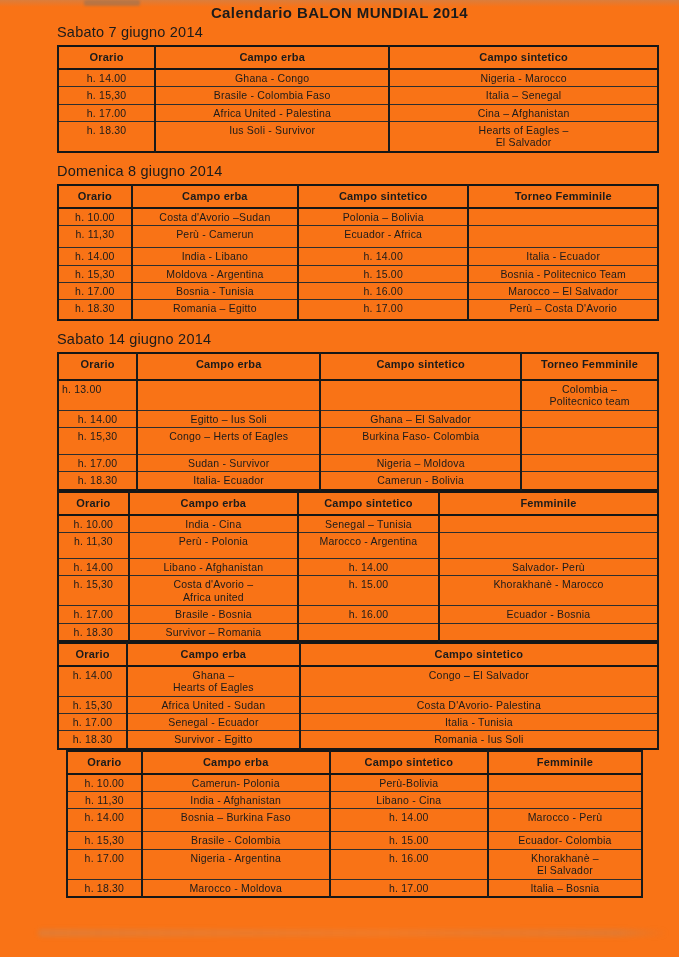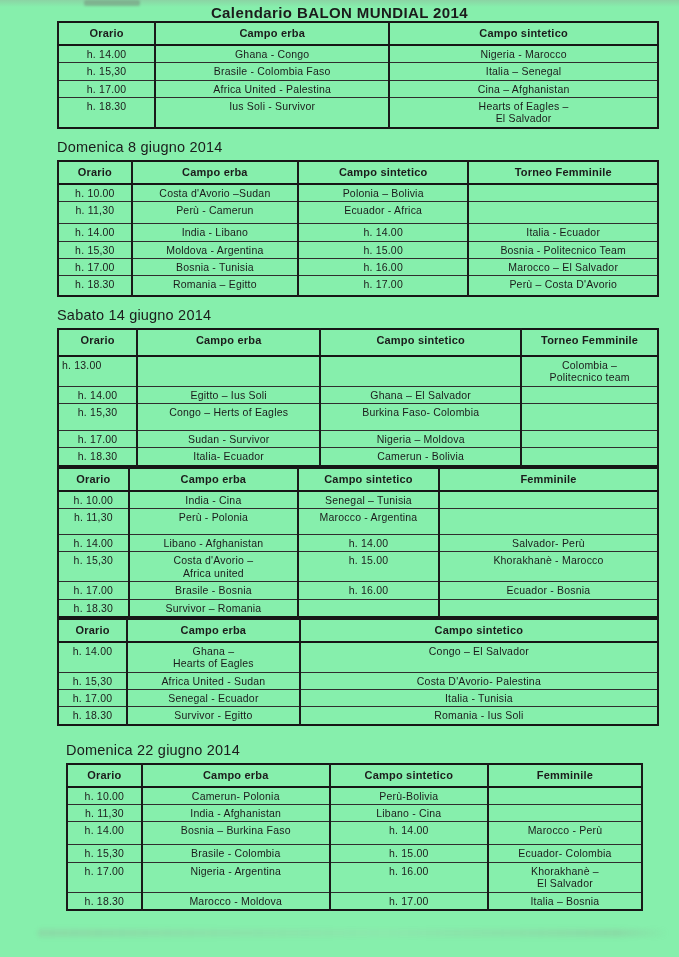--- a/index.html
+++ b/index.html
@@ -1,18 +1,18 @@
 <!DOCTYPE html>
 <html><head>
 <meta charset="utf-8">
 <style>
   html,body{margin:0;padding:0;background:#ffffff;}
   .page{
     width:679px;height:957px;position:relative;overflow:hidden;
-    background:#86efac;color:#1b1b1b;
+    background:#f97316;color:#1b1b1b;
     font-family:"Liberation Sans", sans-serif;
   }
   .scan-top{
     position:absolute;top:0;left:0;width:679px;height:7px;
     background:linear-gradient(180deg, rgba(150,150,146,.30), rgba(255,255,255,0));
     pointer-events:none;
   }
   .scan-top::after{
     content:"";position:absolute;left:84px;top:0;width:56px;height:6px;
     background:rgba(110,110,106,.38);border-radius:2px;filter:blur(1px);
@@ -64,20 +64,21 @@
   }
 </style>
 </head>
 <body>
 
 <div class="page">
   <div class="scan-top"></div>
   <div class="title">Calendario BALON MUNDIAL 2014</div>
   <div id="sections">
       <div class="section sec0">
+        <div class="date-heading">Sabato 7 giugno 2014</div>
         <div class="tablewrap">
           <table class="t0">
             <colgroup>
               <col>
               <col>
               <col>
             </colgroup>
             <thead>
               <tr>
                 <th>Orario</th>
@@ -318,21 +319,20 @@
               <tr>
                 <td>h. 18.30</td>
                 <td>Survivor - Egitto</td>
                 <td>Romania - Ius Soli</td>
               </tr>
             </tbody>
           </table>
         </div>
       </div>
       <div class="section sec5">
-        <div class="date-heading">Domenica 22 giugno 2014</div>
         <div class="tablewrap">
           <table class="t5">
             <colgroup>
               <col>
               <col>
               <col>
               <col>
             </colgroup>
             <thead>
               <tr>

